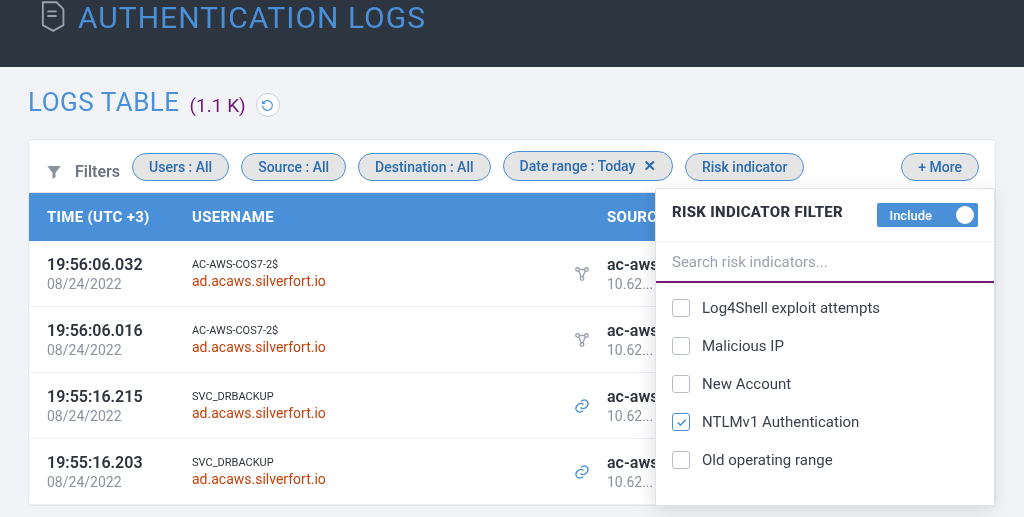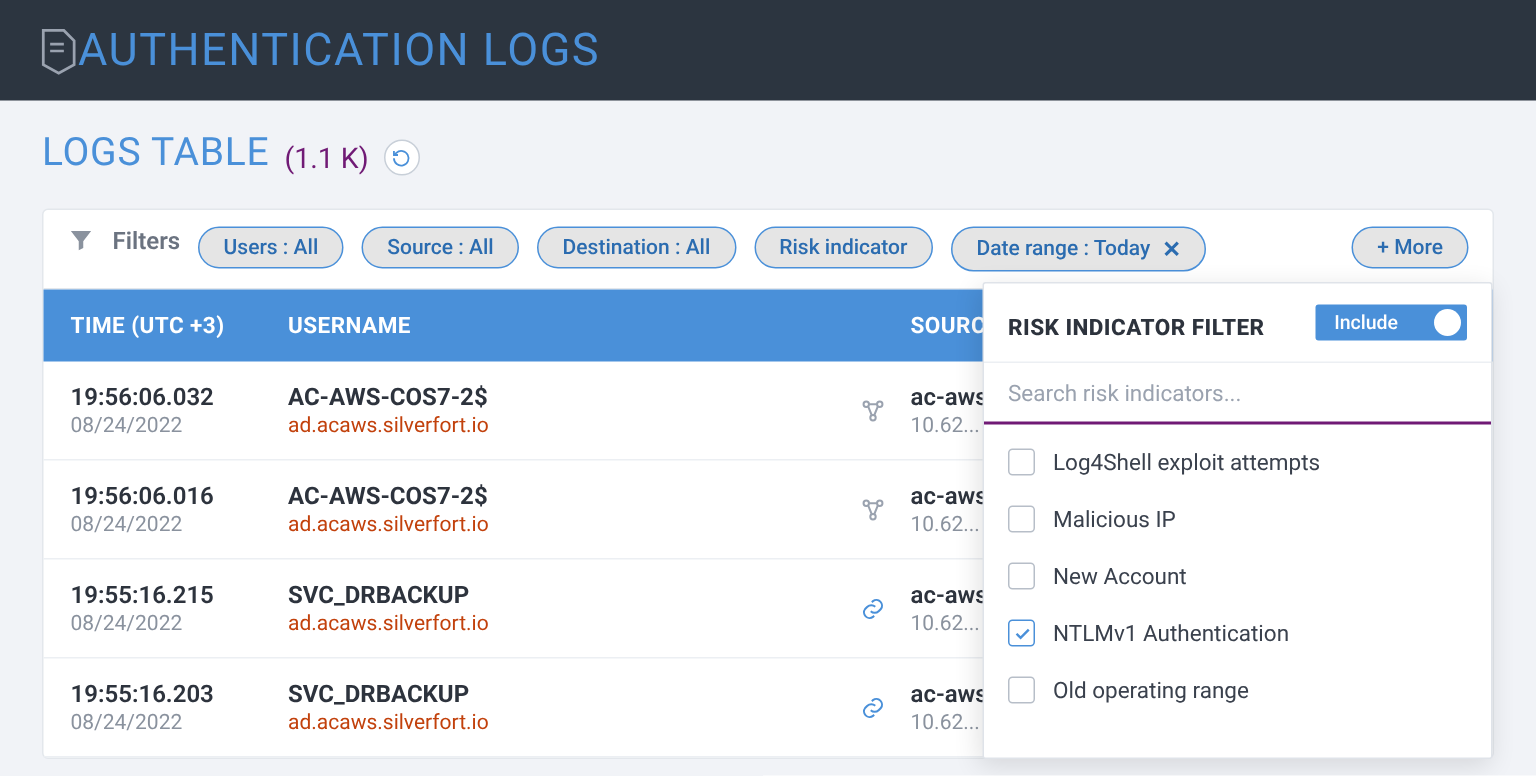--- a/index.html
+++ b/index.html
@@ -1,50 +1,50 @@
 <!DOCTYPE html>
 <html><head>
 <meta charset="utf-8">
 <style>
 *{margin:0;padding:0;box-sizing:border-box;font-family:-apple-system,BlinkMacSystemFont,"Segoe UI",Roboto,Arial,sans-serif}
 body{background:#f1f3f7;width:1024px;height:517px;overflow:hidden}
-.top-bar{background:#2c3540;height:67px;display:flex;align-items:center;padding:0 24px;gap:0}
+.top-bar{background:#2c3540;height:67px;display:flex;align-items:flex-start;padding:0 38px;gap:12px}
 .doc-icon{width:28px;height:32px}
 .page-title{color:#4a90d9;font-size:30px;font-weight:400;letter-spacing:1px}
 .content{padding:20px 28px}
 .table-header{display:flex;align-items:flex-end;gap:10px;margin-bottom:22px}
 .table-title{color:#4a90d9;font-size:26px;font-weight:400;letter-spacing:0.5px}
 .count{color:#701a75;font-size:19px}
 .refresh-circle{width:24px;height:24px;border:1px solid #c8cfd8;border-radius:50%;display:flex;align-items:center;justify-content:center;cursor:pointer;background:#fff}
 .refresh-circle svg{width:13px;height:13px}
 .table-wrap{background:#fff;border:1px solid #e3e7ec;border-radius:4px;position:relative}
-.filters-row{display:flex;align-items:flex-start;padding:11px 16px;gap:12px;border-bottom:1px solid #e3e7ec}
+.filters-row{display:flex;align-items:flex-end;padding:11px 16px;gap:12px;border-bottom:1px solid #e3e7ec}
 .funnel{width:18px;height:18px;color:#8a929e}
 .filters-label{color:#6b7380;font-size:16px;font-weight:600}
 .chip{border:1.5px solid #4a90d9;color:#2b6cb0;background:#e5e5e5;border-radius:18px;padding:5px 16px;font-size:14px;font-weight:500;cursor:pointer;display:inline-flex;align-items:center;gap:8px}
 .chip .x{font-weight:700;font-size:15px}
 .filter-spacer{flex:1}
 .columns-row{background:#4a90d9;color:#fff;display:flex;padding:15px 18px;font-size:15px;font-weight:700;letter-spacing:0.3px}
 .col-time{width:145px}
 .col-user{flex:1}
 .col-source{width:380px;padding-left:10px}
 .data-row{display:flex;align-items:center;padding:14px 18px;border-bottom:1px solid #eceff3}
 .dr-time{width:145px}
 .dr-time .t{color:#2d333d;font-size:16px;font-weight:600}
 .dr-time .d{color:#8a929e;font-size:14px;margin-top:2px}
 .dr-user{flex:1}
-.dr-user .u{color:#2d333d;font-size:16px;font-weight:700}
+.dr-user .u{color:#2d333d;font-size:11px;font-weight:400}
 .dr-user .dom{color:#c2410c;font-size:14px;margin-top:2px}
 .dr-icon{width:30px;display:flex;justify-content:center}
 .dr-icon svg{width:18px;height:18px}
 .dr-source{width:380px;padding-left:10px}
 .dr-source .s{color:#2d333d;font-size:16px;font-weight:600}
 .dr-source .ip{color:#8a929e;font-size:14px;margin-top:2px}
 .popover{position:absolute;top:48px;right:0;width:340px;background:#fff;border:1px solid #dfe3e9;box-shadow:-2px 4px 18px rgba(0,0,0,0.12);border-radius:2px;z-index:10}
-.pop-head{display:flex;align-items:flex-end;justify-content:space-between;padding:14px 16px;border-bottom:1px solid #eceff3}
+.pop-head{display:flex;align-items:flex-start;justify-content:space-between;padding:14px 16px;border-bottom:1px solid #eceff3}
 .pop-title{font-size:15px;font-weight:800;color:#2d333d;letter-spacing:0.3px}
 .toggle{display:flex;align-items:center;background:#4a90d9;border-radius:2px;padding:3px 4px 3px 12px;gap:24px;cursor:pointer}
 .toggle span{color:#fff;font-size:13px;font-weight:500}
 .toggle .knob{width:18px;height:18px;background:#fff;border-radius:50%}
 .pop-search{padding:10px 16px;border-bottom:2px solid #701a75}
 .pop-search input{width:100%;border:none;outline:none;font-size:15px;color:#555}
 .pop-search input::placeholder{color:#9aa2af}
 .pop-list{padding:6px 0;max-height:310px;overflow:hidden}
 .opt{display:flex;align-items:center;gap:12px;padding:10px 16px;cursor:pointer}
 .cb{width:18px;height:18px;border:1.5px solid #b7bec8;border-radius:3px;display:flex;align-items:center;justify-content:center;flex-shrink:0}
@@ -77,25 +77,25 @@
 
   <div class="table-wrap">
     <div class="filters-row">
       <svg class="funnel" viewBox="0 0 24 24" fill="#8a929e">
           <path d="M3 4h18l-7 9v6l-4 2v-8z"></path>
         </svg>
       <span class="filters-label">Filters</span>
       <span class="chip">Users : All</span>
       <span class="chip">Source : All</span>
       <span class="chip">Destination : All</span>
-      <span class="chip">Risk indicator</span>
       <span class="chip">
         <span>Date range : Today</span>
         <span class="x">✕</span>
       </span>
+      <span class="chip">Risk indicator</span>
       <span class="filter-spacer"></span>
       <span class="chip">+ More</span>
     </div>
 
     <div class="columns-row">
       <div class="col-time">TIME (UTC +3)</div>
       <div class="col-user">USERNAME</div>
       <div class="col-source">SOURCE</div>
     </div>
 

